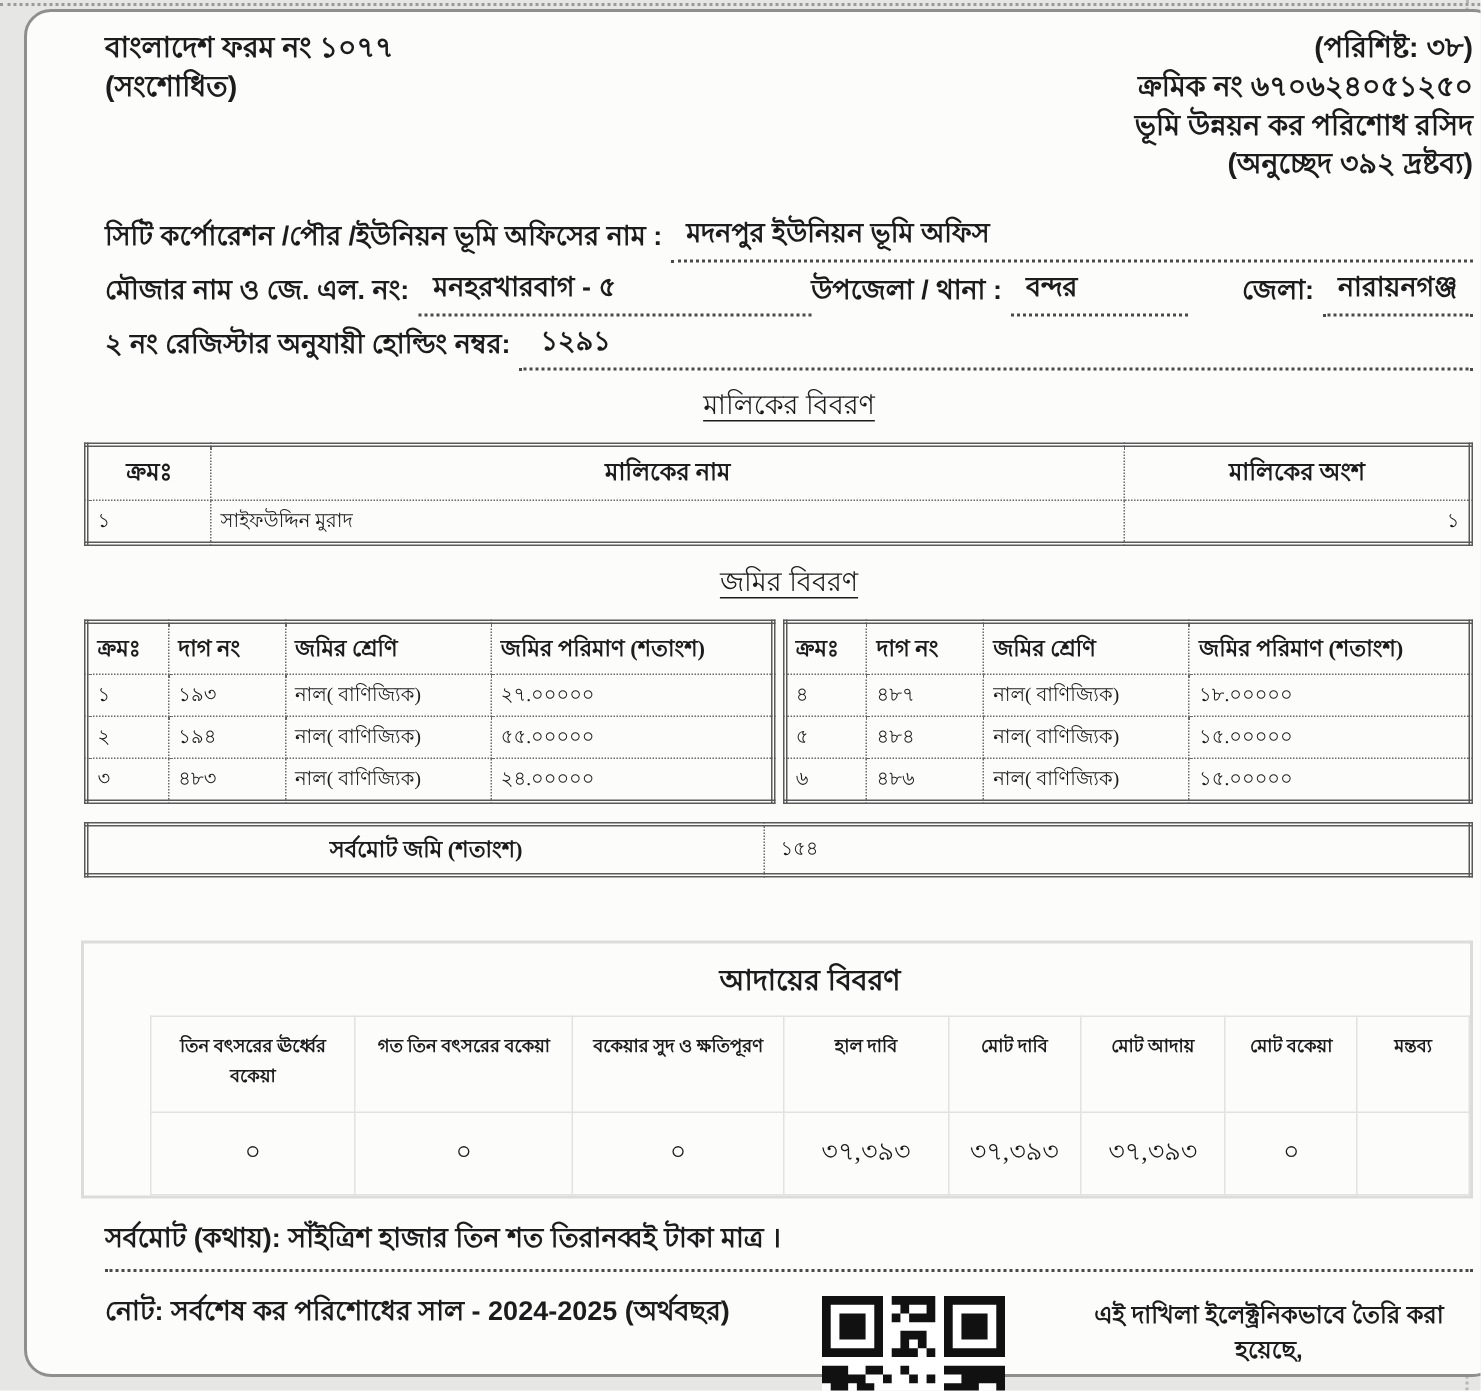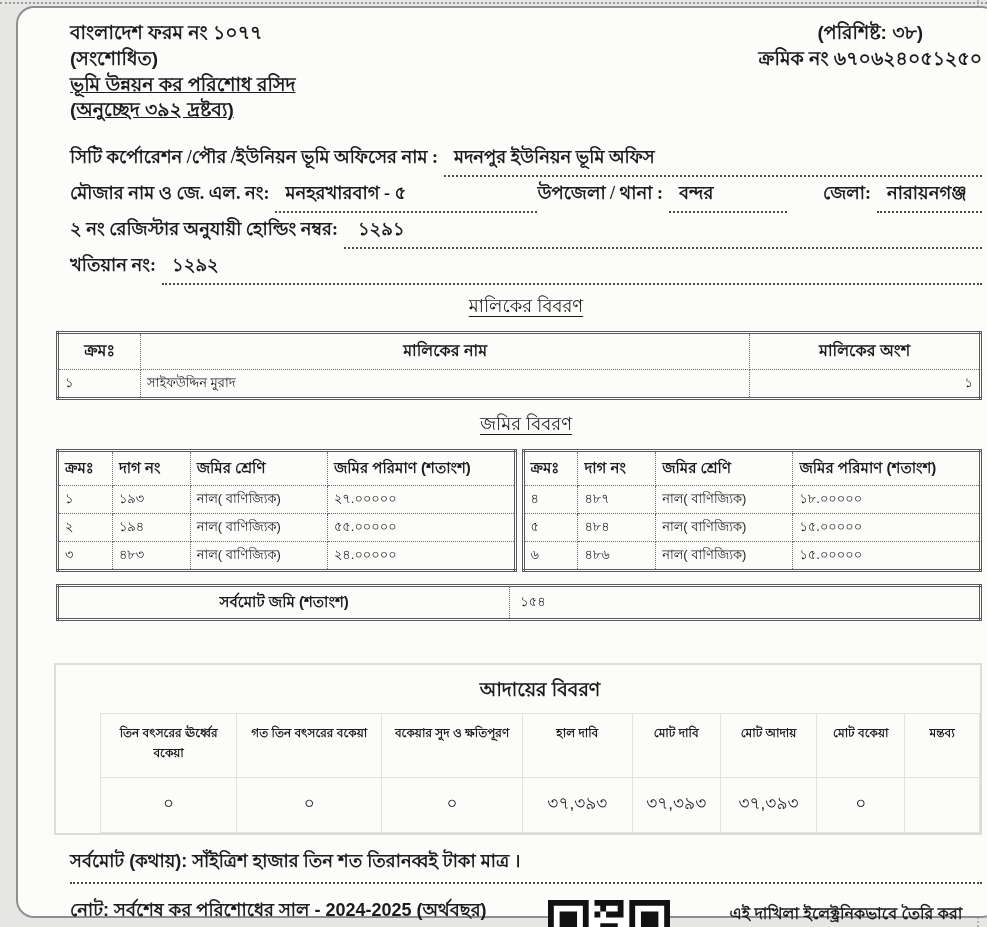--- a/index.html
+++ b/index.html
@@ -23,43 +23,43 @@
   .page {
     position:absolute; left:16px; top:6px;
     width:984px; height:912px;
     background:#fcfcfb;
     border:2px solid #8f8f8f;
     border-radius:18px;
     padding:12px 16px 0 52px;
   }
   
   .hdr { display:flex; justify-content:space-between; font-weight:bold; font-size:19px; line-height:1.35; }
-  .hdr-right { text-align:center; }
-  .title-block { text-align:left; font-weight:bold; font-size:19px; line-height:1.3; margin-top:2px;text-decoration:underline; }
+  .hdr-right { text-align:right; }
+  .title-block { text-align:right; font-weight:bold; font-size:19px; line-height:1.3; margin-top:2px; }
   
   .fields { margin-top:20px; font-size:18px; font-weight:bold; }
-  .line { display:flex; align-items:flex-start; height:31px; margin-bottom:5px;font-family:Liberation Serif, serif; }
+  .line { display:flex; align-items:center; height:31px; margin-bottom:5px; }
   .lbl { white-space:nowrap; padding-right:6px; }
   .fld {
     border-bottom:2px dotted #4a4a4a;
     padding:0 10px 1px 10px;
     white-space:nowrap;
   }
   .grow { flex:1; }
   .fld.w-mouza { width:262px; }
   .fld.w-upazila { width:118px; margin-right:36px; }
   .fld.w-holding { padding-left:14px; }
   
   .sec-title {
     text-align:center; font-weight:normal; font-size:18px;
     text-decoration:underline; text-underline-offset:4px;
     margin:10px 0 8px 0;
   }
   
-  table { border-collapse:collapse; width:100%; }
+  table { border-collapse:collapse; width:100%;font-family:Liberation Serif, serif; }
   .owner-table, .land-table, .total-table {
     border:3px double #5a5a5a;
   }
   .owner-table th, .owner-table td,
   .land-table th, .land-table td,
   .total-table td {
     border:1px dotted #6a6a6a;
     padding:3px 6px;
   }
   .owner-table { margin-left:-14px; width:calc(100% + 14px); }
@@ -136,24 +136,20 @@
         <span class="lbl">মৌজার নাম ও জে. এল. নং:</span>
         <span class="fld w-mouza">মনহরখারবাগ - ৫</span>
         <span class="lbl">উপজেলা / থানা :</span>
         <span class="fld w-upazila">বন্দর</span>
         <span class="lbl">জেলা:</span>
         <span class="fld grow">নারায়নগঞ্জ</span>
       </div>
       <div class="line">
         <span class="lbl">২ নং রেজিস্টার অনুযায়ী হোল্ডিং নম্বর:</span>
         <span class="fld grow w-holding">১২৯১</span>
-      </div>
-      <div class="line">
-        <span class="lbl">খতিয়ান নং:</span>
-        <span class="fld grow">১২৯২</span>
       </div>
     </div>
 
     <div class="sec-title">মালিকের বিবরণ</div>
     <table class="owner-table">
       <colgroup>
           <col style="width:9%">
           <col style="width:66%">
           <col style="width:25%">
         </colgroup>

